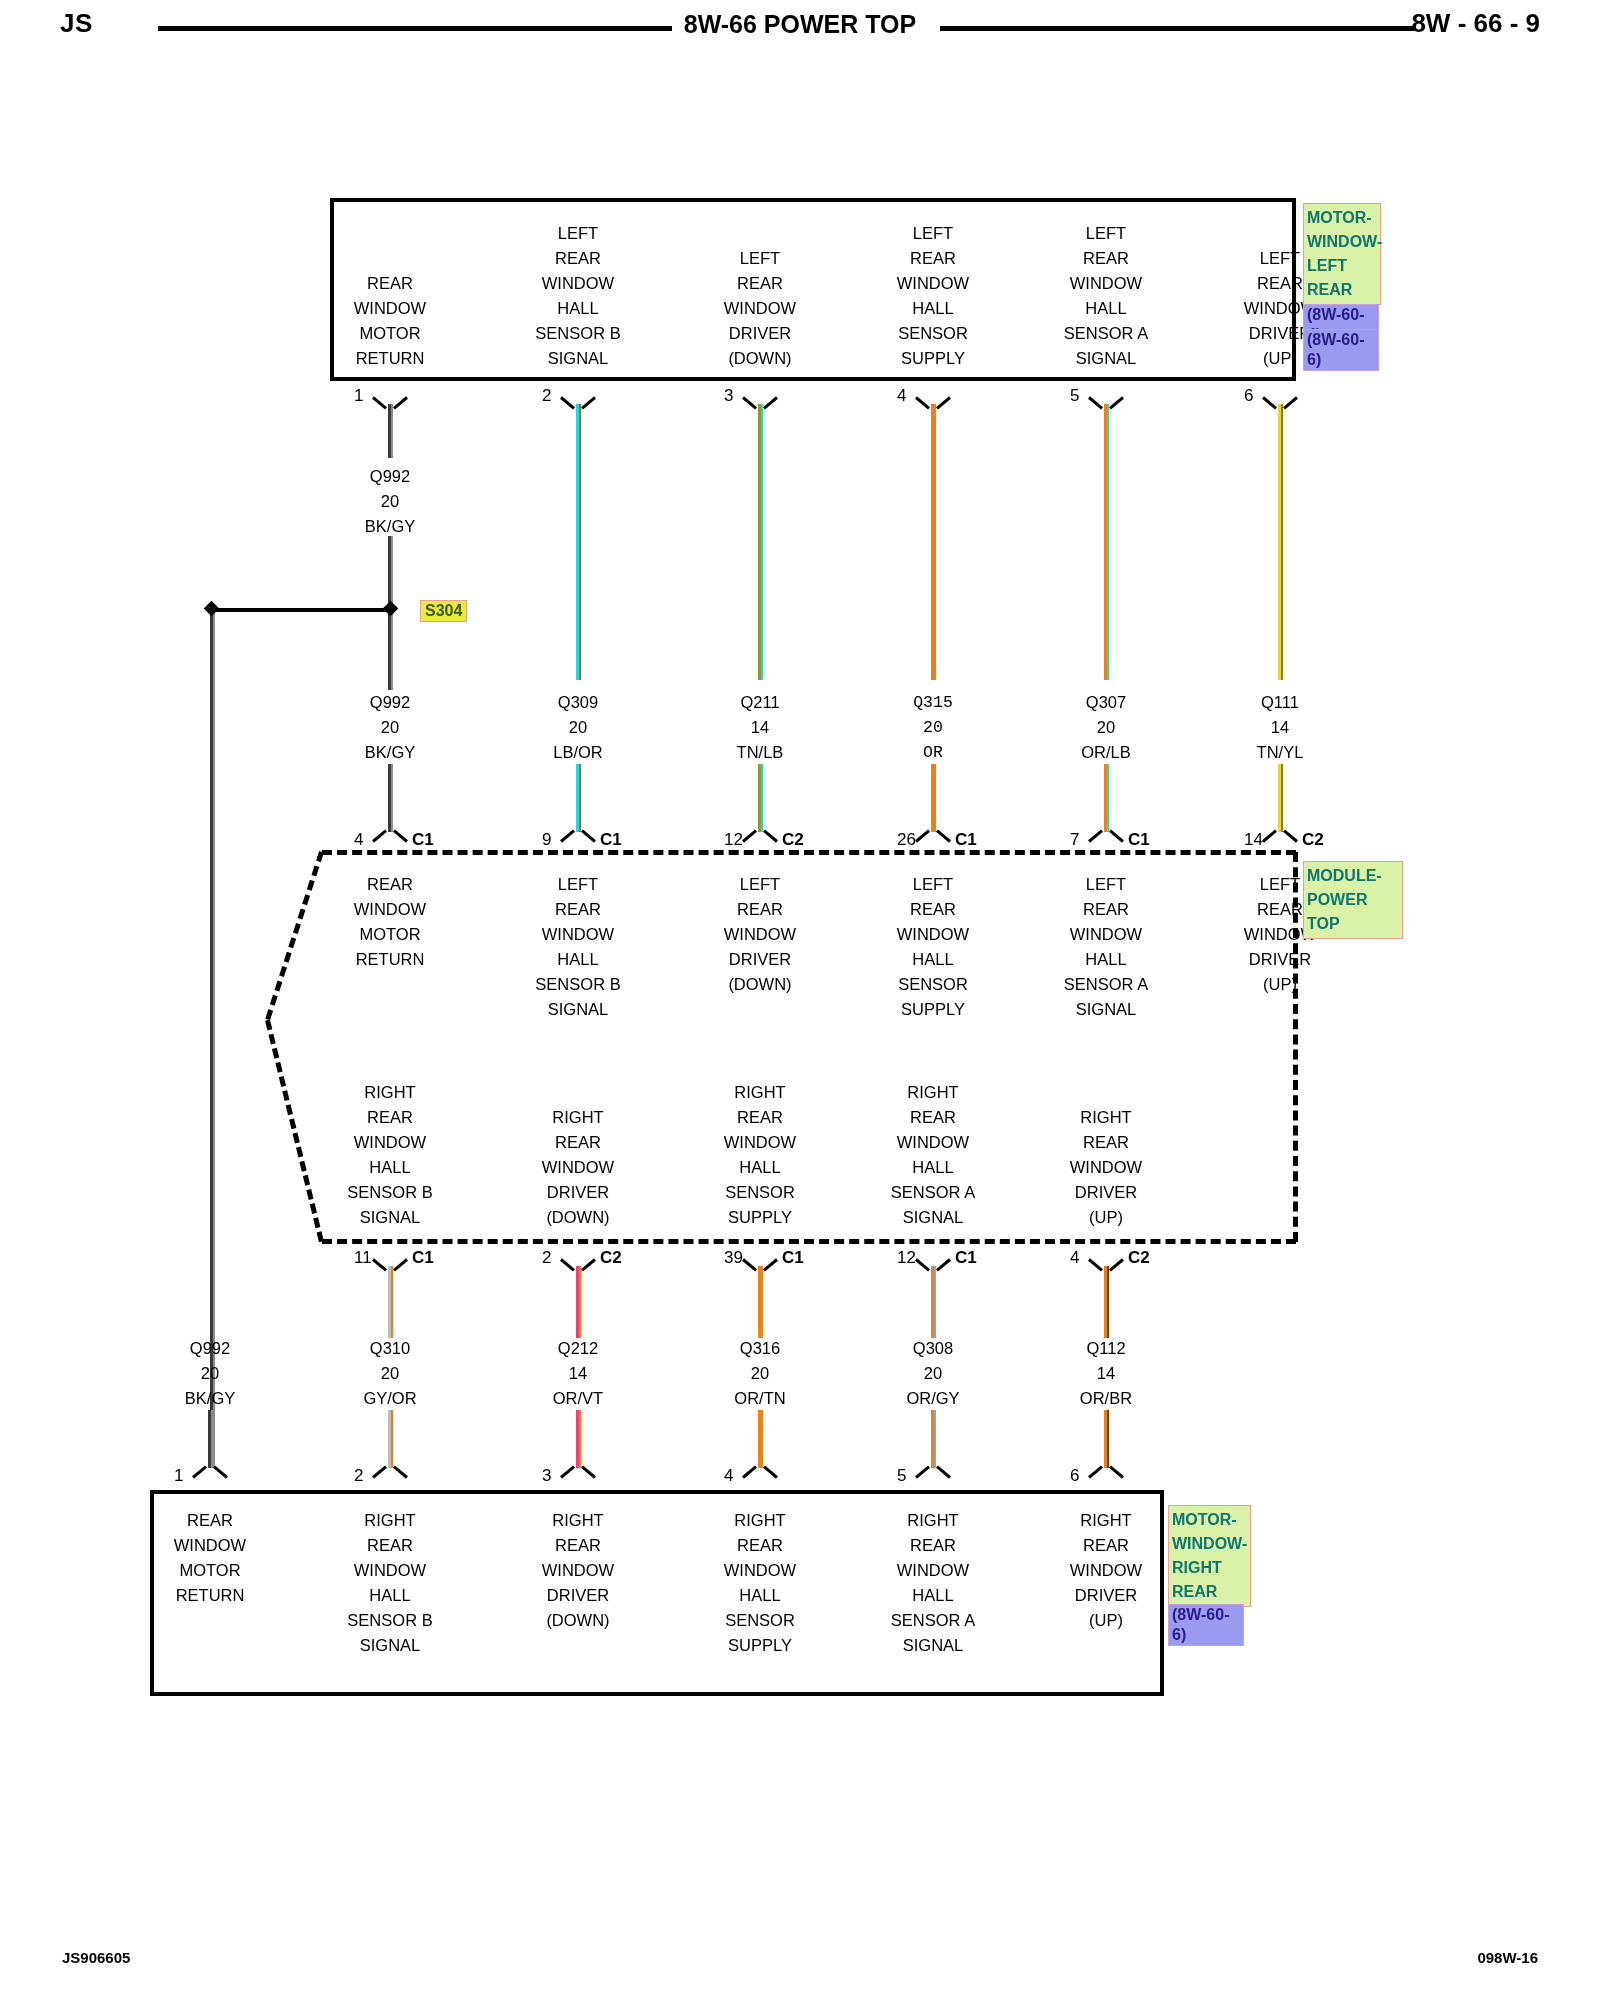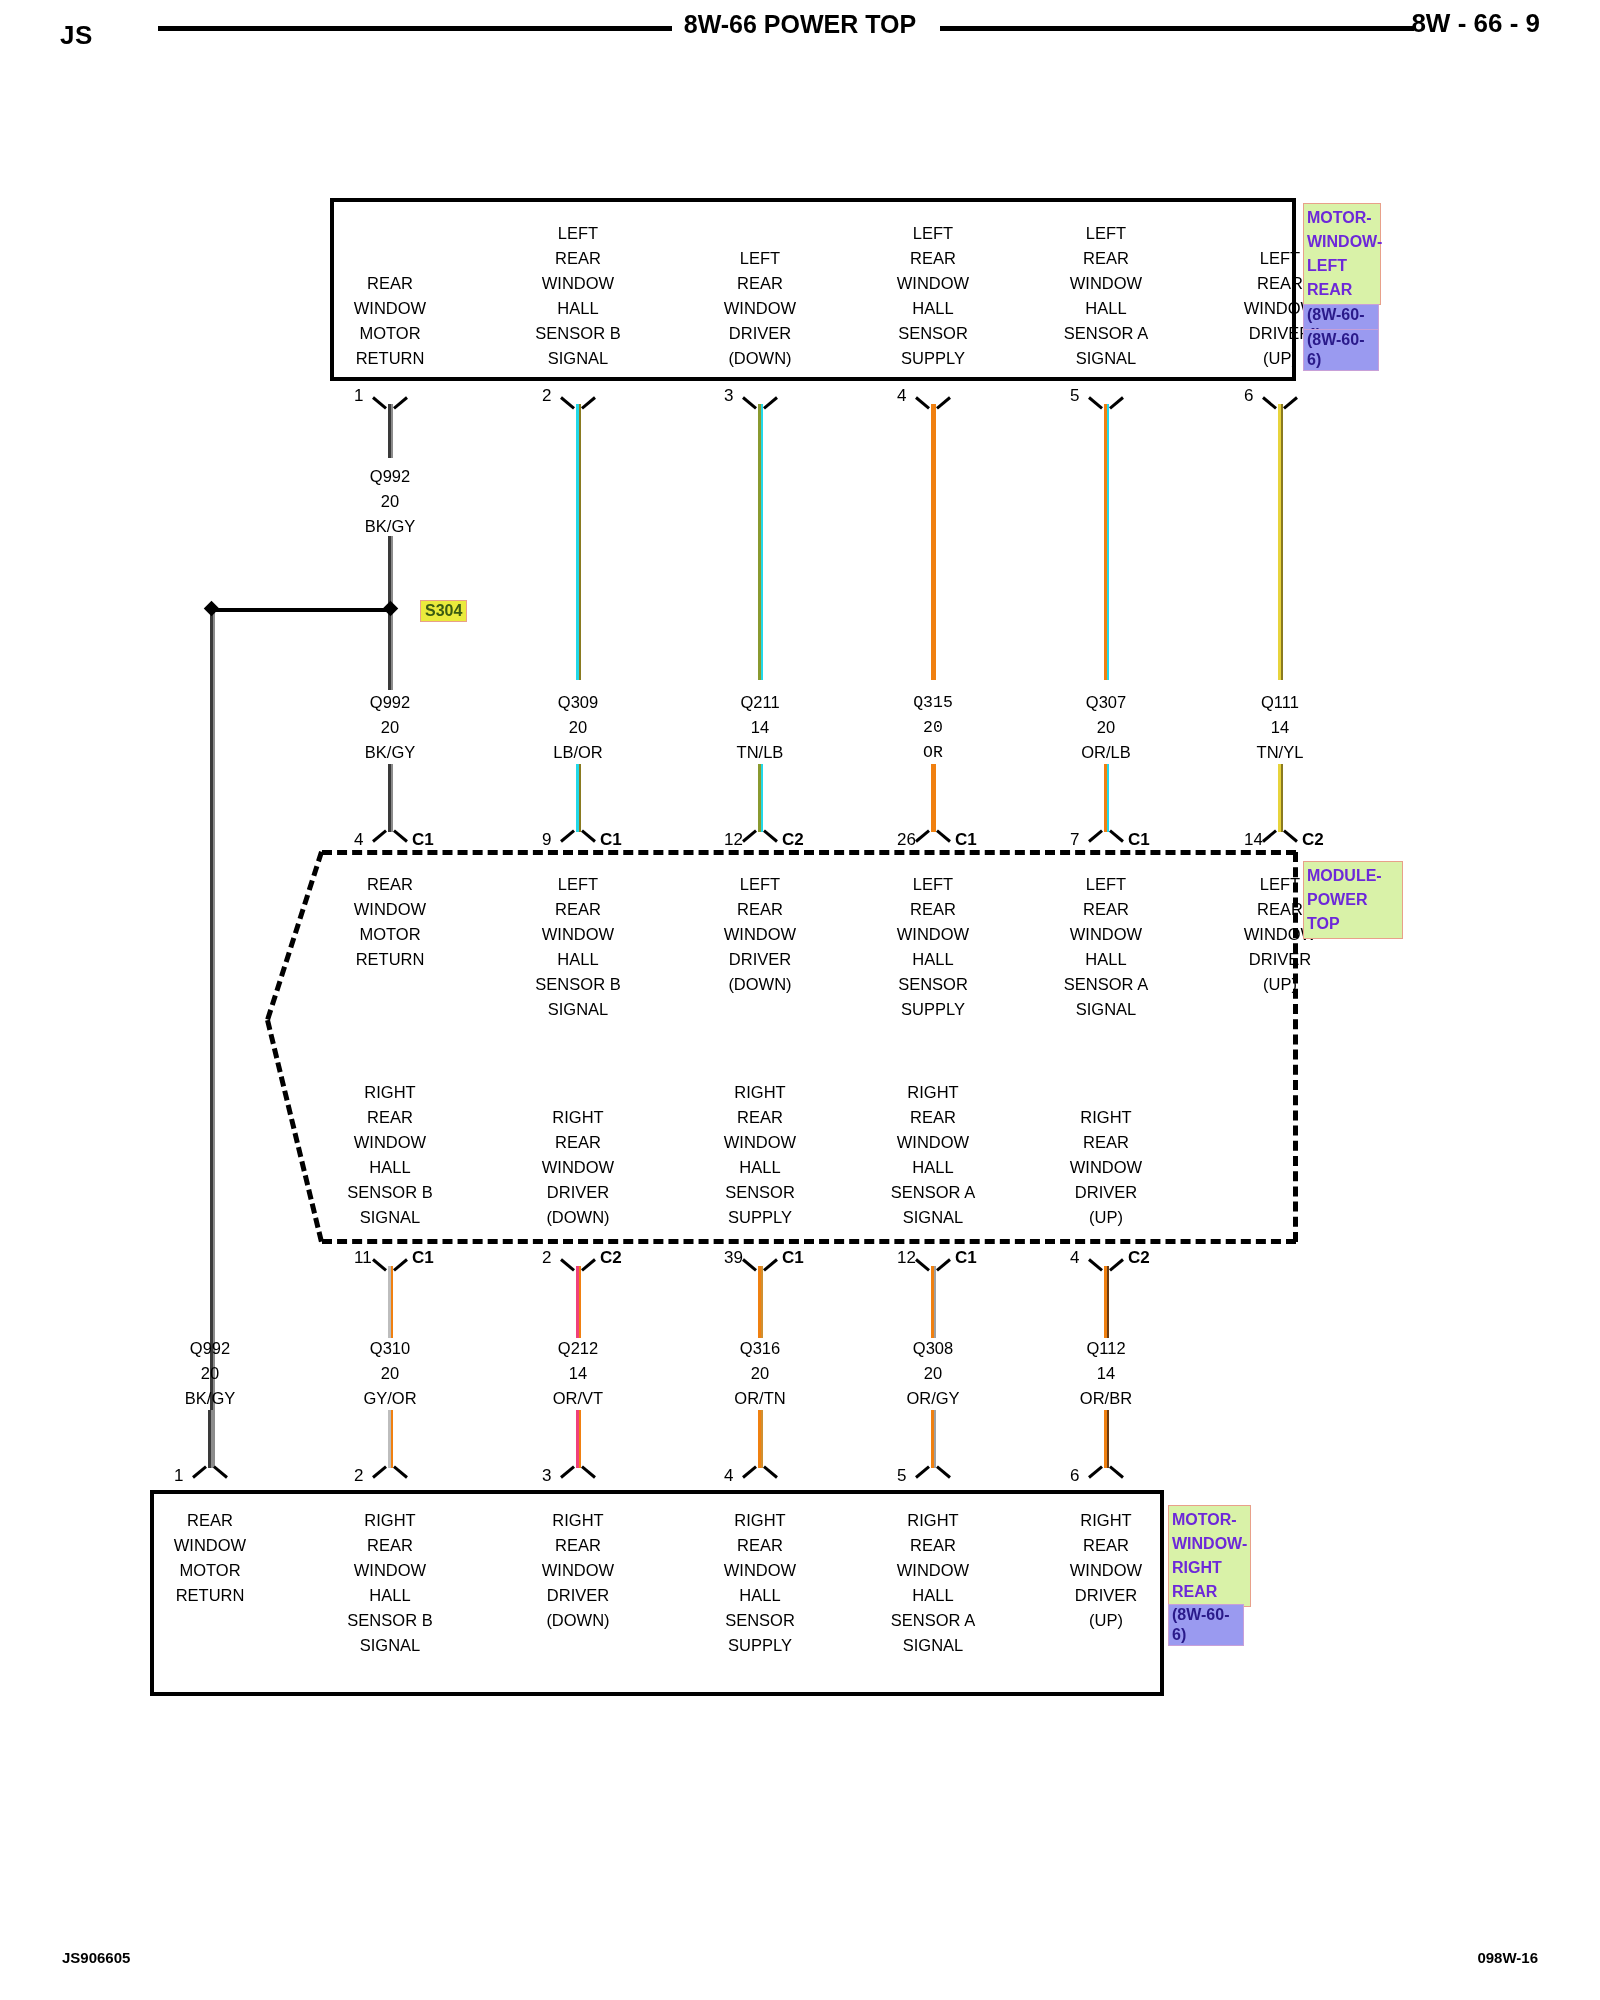--- a/index.html
+++ b/index.html
@@ -1,21 +1,21 @@
 <!DOCTYPE html>
 <html><head>
 <meta charset="utf-8">
 <style>
   html,body{margin:0;padding:0;background:#fff;}
   body{width:1600px;height:2000px;position:relative;
        font-family:"Liberation Sans",sans-serif;color:#000;}
   .abs{position:absolute;}
 
   
-  #hdr-js{left:60px;top:8px;font-size:26px;font-weight:bold;letter-spacing:.5px;margin-top:12px;}
+  #hdr-js{left:60px;top:8px;font-size:26px;font-weight:bold;letter-spacing:.5px;}
   #hdr-title{left:0;top:10px;width:1600px;text-align:center;font-size:25px;font-weight:bold;}
   #hdr-page{right:60px;top:8px;font-size:26px;font-weight:bold;}
   .hdr-rule{height:5px;background:#000;top:26px;}
   #rule-l{left:158px;width:514px;}
   #rule-r{left:940px;width:474px;}
 
   
   #ftr-l{left:62px;bottom:34px;font-size:15px;font-weight:bold;}
   #ftr-r{right:62px;bottom:34px;font-size:15px;font-weight:bold;}
 
@@ -41,21 +41,21 @@
   .conn.dn i.r{transform:rotate(40deg);}
 
   .pinnum{position:absolute;font-size:17px;}
   .cnum{position:absolute;font-size:17px;font-weight:bold;}
 
   
   .wid{position:absolute;text-align:center;width:150px;font-size:16.5px;line-height:25px;}
 
   
   .greenlab{position:absolute;background:#d9f2a8;border:1px solid #e8a08a;
-            color:#6d28d9;font-size:16px;font-weight:bold;line-height:24px;
+            color:#0f766e;font-size:16px;font-weight:bold;line-height:24px;
             padding:2px 3px;box-sizing:border-box;}
   .purplelab{position:absolute;background:#9a9af0;border:1px solid #c8a0d8;
              color:#2a1a8a;font-size:16px;font-weight:bold;padding:0 3px;
              line-height:20px;box-sizing:border-box;}
   .yellowlab{position:absolute;background:#eaea3c;border:1px solid #e8a08a;
              color:#3a5a12;font-size:16px;font-weight:bold;padding:0 4px;
              line-height:20px;box-sizing:border-box;}
 
   
   .splice-line{position:absolute;height:4px;background:#000;}

